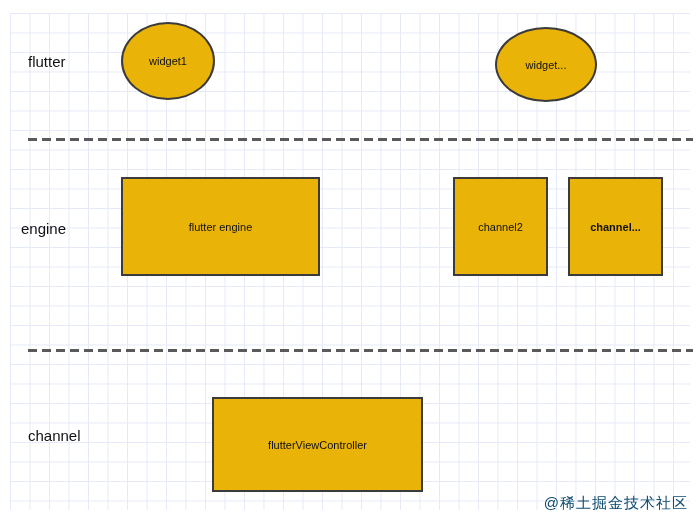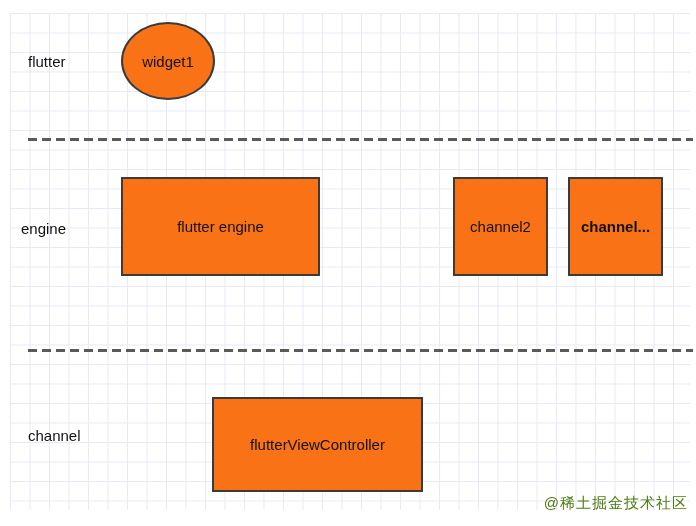--- a/index.html
+++ b/index.html
@@ -32,45 +32,45 @@
   .layer-label {
     position: absolute;
     font-size: 15px;
     line-height: 18px;
     color: #111111;
     white-space: nowrap;
   }
   .node {
     position: absolute;
     box-sizing: border-box;
-    background: #f97316;
+    background: #eab308;
     border: 2.5px solid #3b3b3b;
     display: flex;
     align-items: center;
     justify-content: center;
-    font-size: 15px;
+    font-size: 11px;
     text-align: center;
     white-space: nowrap;
   }
   .ellipse { border-radius: 50%; }
   .dash-line {
     position: absolute;
     left: 28px;
     width: 665px;
     height: 3px;
     background: repeating-linear-gradient(90deg,
       #5a5a5a 0px, #5a5a5a 9px,
       transparent 9px, transparent 14px);
   }
   .watermark {
     position: absolute;
     right: 8px;
     top: 494px;
     font-size: 15px;
-    color: #4d7c0f;
+    color: #0c4a6e;
     letter-spacing: 1px;
     white-space: nowrap;
   }
 
   
   .lbl-flutter { left: 28px; top: 53px; }
   .n-widget1 { left: 121px; top: 22px; width: 94px;  height: 78px; }
   .n-widget2 { left: 290px; top: 24px; width: 108px; height: 76px; }
   .n-widget3 { left: 495px; top: 27px; width: 102px; height: 75px; }
   .sep-1 { top: 138px; }
@@ -88,20 +88,21 @@
   .n-fvc { left: 212px; top: 397px; width: 211px; height: 95px; }
 </style>
 </head>
 <body>
 
 <div class="canvas">
   <div class="grid"></div>
 
   <span class="layer-label lbl-flutter">flutter</span>
   <div class="node ellipse n-widget1">widget1</div>
+  <div class="node ellipse n-widget3">widget...</div>
 
   <div class="dash-line sep-1"></div>
 
   <span class="layer-label lbl-engine">engine</span>
   <div class="node n-engine">flutter engine</div>
   <div class="node n-channel2">channel2</div>
   <div class="node n-channel3">channel...</div>
 
   <div class="dash-line sep-2"></div>
 

